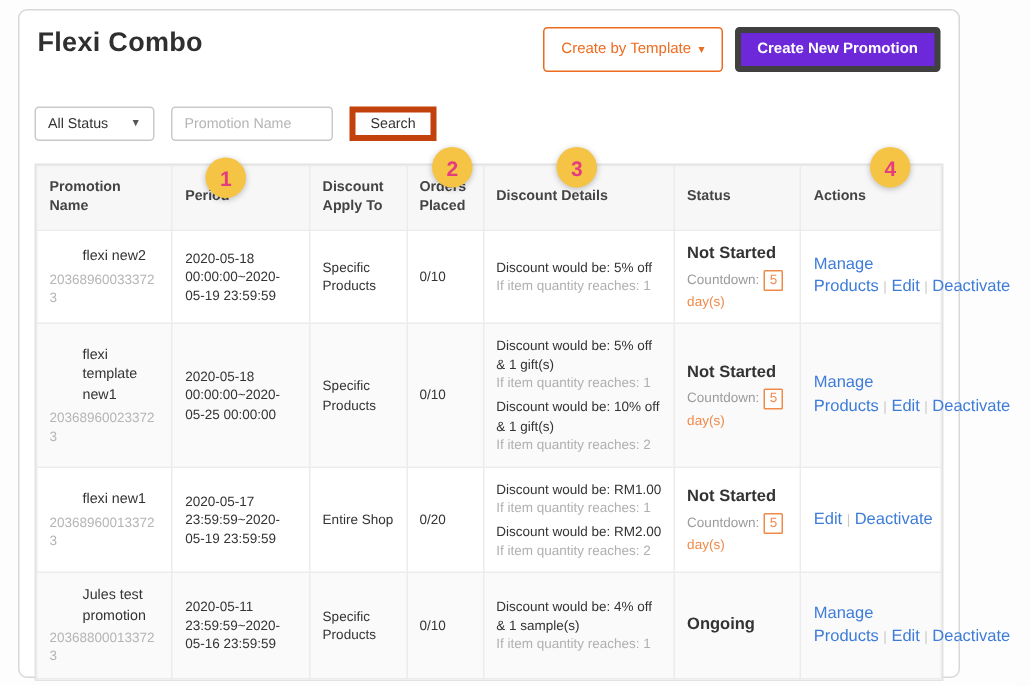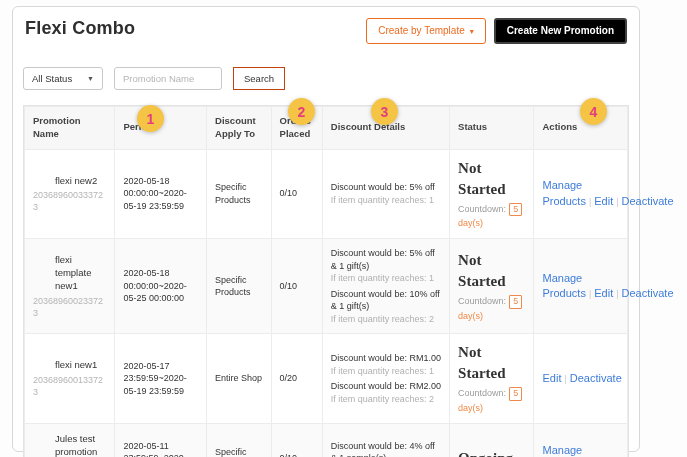--- a/index.html
+++ b/index.html
@@ -14,62 +14,62 @@
     position:absolute; left:12px; top:6px; width:628px; height:446px;
     background:#fff; border:1px solid #d8d8d8; border-radius:6px;
   }
   
   .card-header { display:flex; align-items:flex-start; justify-content:space-between; padding:11px 12px 9px 12px; }
   .page-title { font-size:18px; font-weight:bold; color:#2f2f2f; letter-spacing:.2px; }
   .header-buttons { display:flex; gap:8px;justify-content:center; }
   .btn { font-family:inherit; font-size:10px; border-radius:3px; padding:6px 11px; cursor:pointer; line-height:1; }
   .btn-outline { background:#fff; border:1px solid #ed6b1f; color:#ed6b1f; }
   .btn-outline .caret { font-size:8px; margin-left:5px; }
-  .btn-solid { background:#000000; border:2px solid #404040; color:#fff; font-weight:bold; }
+  .btn-solid { background:#6d28d9; border:4px solid #404040; color:#fff; font-weight:bold; }
   
   .description {
     border-top:1px solid #ececec; border-bottom:1px solid #ececec;
     padding:10px 12px; font-size:9.5px; color:#7d7d7d;
   }
   
   .filters { display:flex; align-items:center; gap:11px; padding:14px 10px 11px 10px; }
   .select {
     width:80px; height:23px; border:1px solid #c9c9c9; border-radius:3px; background:#fff;
     display:flex; align-items:center; justify-content:space-between; padding:0 8px;
     font-size:9.5px; color:#333; cursor:pointer;
   }
   .select .caret { font-size:7px; color:#555; }
   .text-input {
     width:108px; height:23px; border:1px solid #c9c9c9; border-radius:3px;
     font-family:inherit; font-size:9.5px; padding:0 8px; color:#333;
   }
   .text-input::placeholder { color:#b5b5b5; }
   .btn-search {
-    height:23px; background:#fff; border:1px solid #c2410c; border-radius:0;
+    height:23px; background:#fff; border:4px solid #c2410c; border-radius:0;
     font-family:inherit; font-size:9.5px; color:#333; padding:0 10px; cursor:pointer;
   }
   
   .table-wrap { margin:4px 10px 12px 10px; border:1px solid #e3e3e3; }
   table { width:100%; border-collapse:collapse; table-layout:fixed; }
   th, td { border:1px solid #ececec; vertical-align:middle; text-align:left; }
   thead th {
     background:#f7f7f7; font-size:9.5px; font-weight:bold; color:#444;
     padding:8px 8px; line-height:1.35;
   }
   tbody td { padding:8px 8px; font-size:9px; line-height:1.4; background:#fff; }
   tbody tr:nth-child(even) td { background:#fafafa; }
   col.c-name{width:15%} col.c-period{width:15.2%} col.c-apply{width:10.7%}
   col.c-orders{width:8.5%} col.c-details{width:21.1%} col.c-status{width:14%} col.c-actions{width:15.5%}
   .cell-name { color:#333; font-size:9.5px; overflow-wrap:break-word;padding-left:22px; }
   .cell-id { color:#b5b5b5; font-size:9px; margin-top:2px; overflow-wrap:break-word; }
   .cell-period, .cell-apply { overflow-wrap:break-word; }
   .detail-main { color:#333; }
   .detail-sub { color:#b0b0b0; }
   .detail-group + .detail-group { margin-top:3px; }
-  .status-label { font-size:15px; color:#333; font-weight:bold;font-family:Liberation Serif, serif; }
+  .status-label { font-size:11px; color:#333; font-weight:bold; }
   .countdown { margin-top:3px; }
   .countdown-prefix { color:#9b9b9b; }
   .countdown-box {
     display:inline-block; border:1px solid #ef8a4a; color:#ef8a4a; background:#fff;
     padding:0 3px; margin-left:3px; font-size:9px; line-height:1.3; border-radius:1px;
   }
   .countdown-suffix { color:#ef8a4a; display:block; margin-top:1px; }
   .action-link { color:#3d7cd9; text-decoration:none; font-size:11px; cursor:pointer; }
   .action-sep { color:#c9c9c9; margin:0 3px; }
   

